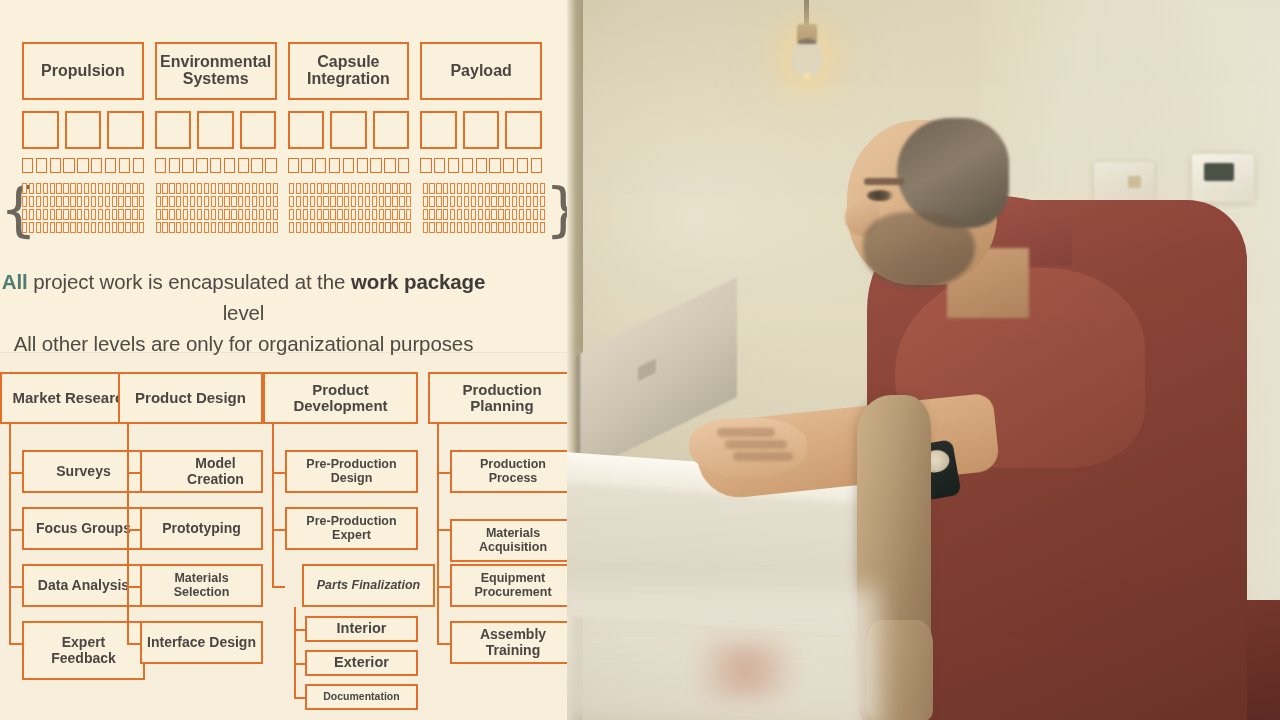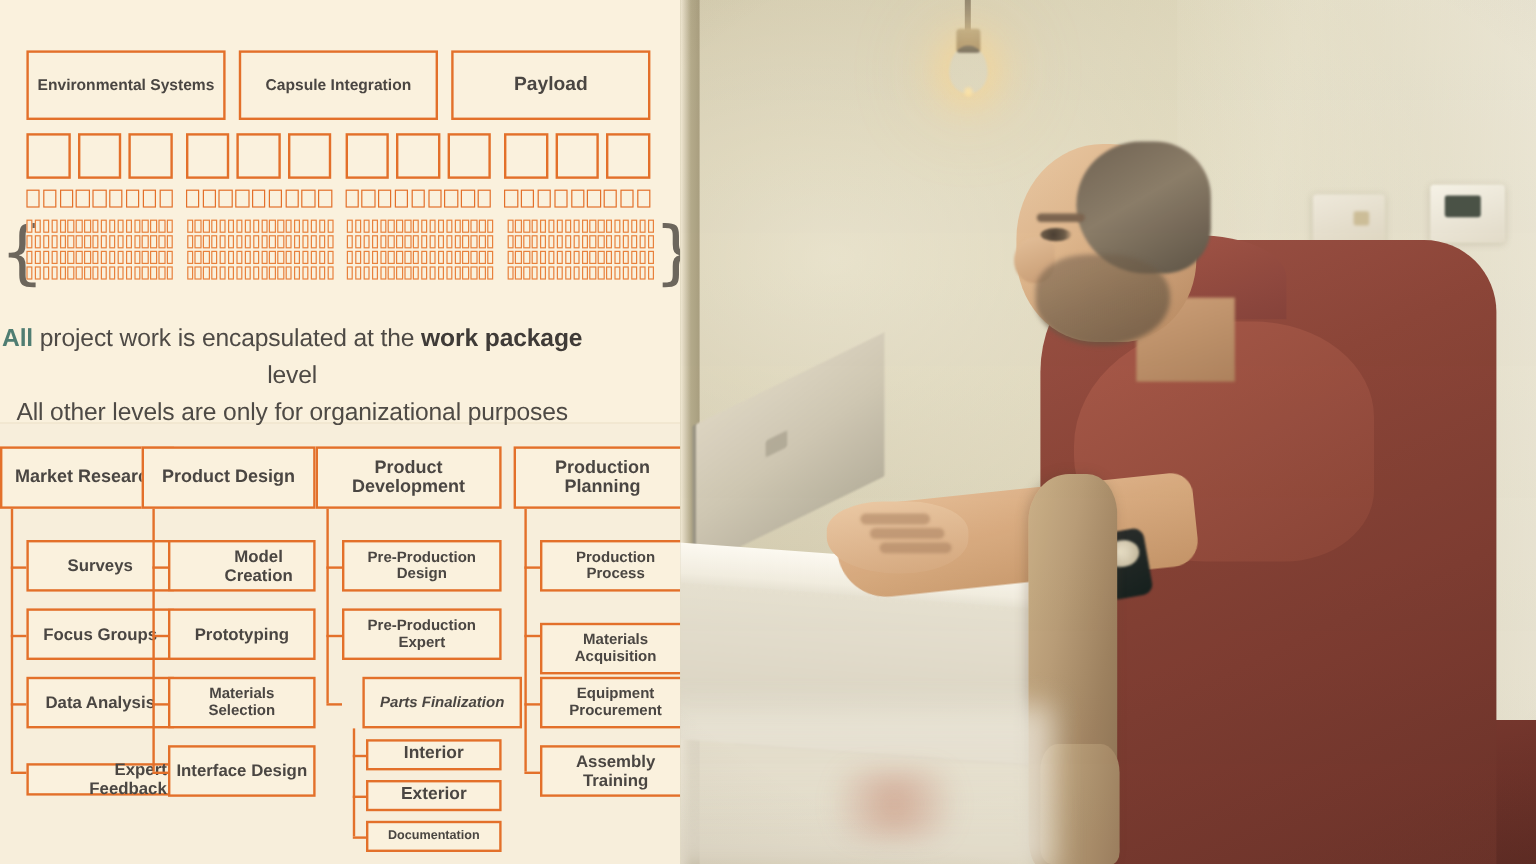--- a/index.html
+++ b/index.html
@@ -41,21 +41,21 @@
     border: 2px solid #e3702a;
     display: flex; align-items: center; justify-content: center;
     text-align: center;
     color: #4a4642;
     font-size: 16px;
     font-weight: 700;
     line-height: 1.05;
     padding: 2px 3px;
     background: #faf1dd;
   }
-  .lvl1-box.small { font-size: 13px; }
+  .lvl1-box.small { font-size: 16px; }
 
   
   .lvl2-row {
     position: absolute; left: 22px; top: 111px;
     width: 520px; height: 38px;
     display: flex; gap: 11px;
   }
   .lvl2-group { flex: 1 1 0; display: flex; gap: 6px; }
   .lvl2-box {
     flex: 1 1 0;
@@ -386,20 +386,21 @@
 </head>
 <body>
 
 <div id="root">
 
   <div class="slide">
     <div class="slide-top"></div>
     <div class="slide-bottom"></div>
 
     <div class="lvl1-row" id="lvl1row">
+        <div class="lvl1-box">Propulsion</div>
         <div class="lvl1-box small">Environmental Systems</div>
         <div class="lvl1-box small">Capsule Integration</div>
         <div class="lvl1-box">Payload</div>
       </div>
 
     <div class="lvl2-row" id="lvl2row">
         <div class="lvl2-group">
           <div class="lvl2-box"></div>
           <div class="lvl2-box"></div>
           <div class="lvl2-box"></div>
@@ -809,21 +810,21 @@
     </div>
 
     <div class="wbs" id="wbs">
         <div class="node l1" style="left: 50px; top: 0px; width: 145px; height: 52px;">Market Research</div>
         <div class="node l2" style="left: 72px; top: 78px; width: 123px; height: 43px;">Surveys</div>
         <div class="conn h" style="left: 59px; top: 99.5px; width: 13px;"></div>
         <div class="node l2" style="left: 72px; top: 135px; width: 123px; height: 43px;">Focus Groups</div>
         <div class="conn h" style="left: 59px; top: 156.5px; width: 13px;"></div>
         <div class="node l2" style="left: 72px; top: 192px; width: 123px; height: 43px;">Data Analysis</div>
         <div class="conn h" style="left: 59px; top: 213.5px; width: 13px;"></div>
-        <div class="node l2" style="left: 72px; top: 264px; width: 123px; height: 27px; text-align: right;">Expert Feedback</div>
+        <div class="node l2" style="left: 72px; top: 249px; width: 123px; height: 59px;">Expert Feedback</div>
         <div class="conn h" style="left: 59px; top: 270.5px; width: 13px;"></div>
         <div class="conn v" style="left: 59px; top: 52px; height: 218.5px;"></div>
         <div class="node l1" style="left: 168px; top: 0px; width: 145px; height: 52px;">Product Design</div>
         <div class="node l2" style="left: 190px; top: 78px; width: 123px; height: 43px; padding-left: 32px;">Model Creation</div>
         <div class="conn h" style="left: 177px; top: 99.5px; width: 13px;"></div>
         <div class="node l2" style="left: 190px; top: 135px; width: 123px; height: 43px;">Prototyping</div>
         <div class="conn h" style="left: 177px; top: 156.5px; width: 13px;"></div>
         <div class="node l2 sm" style="left: 190px; top: 192px; width: 123px; height: 43px;">Materials Selection</div>
         <div class="conn h" style="left: 177px; top: 213.5px; width: 13px;"></div>
         <div class="node l2" style="left: 190px; top: 249px; width: 123px; height: 43px;">Interface Design</div>

